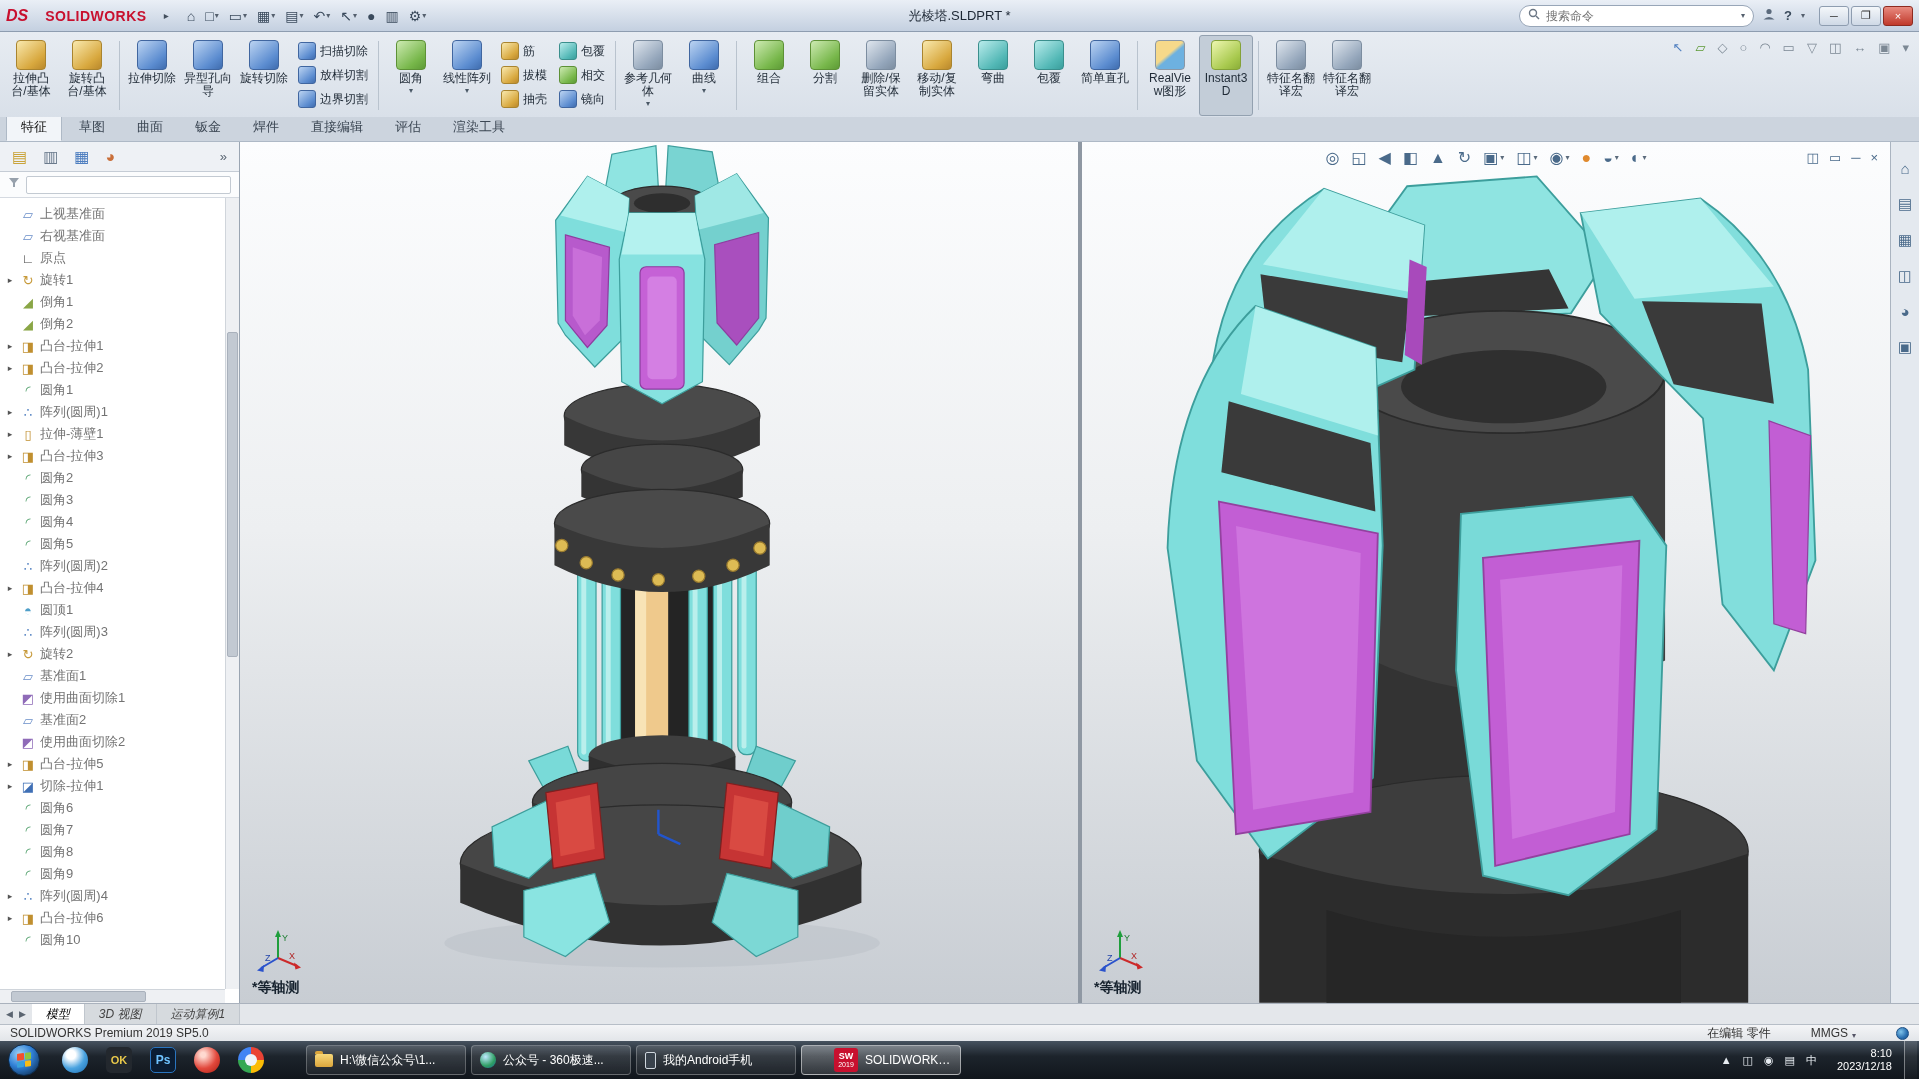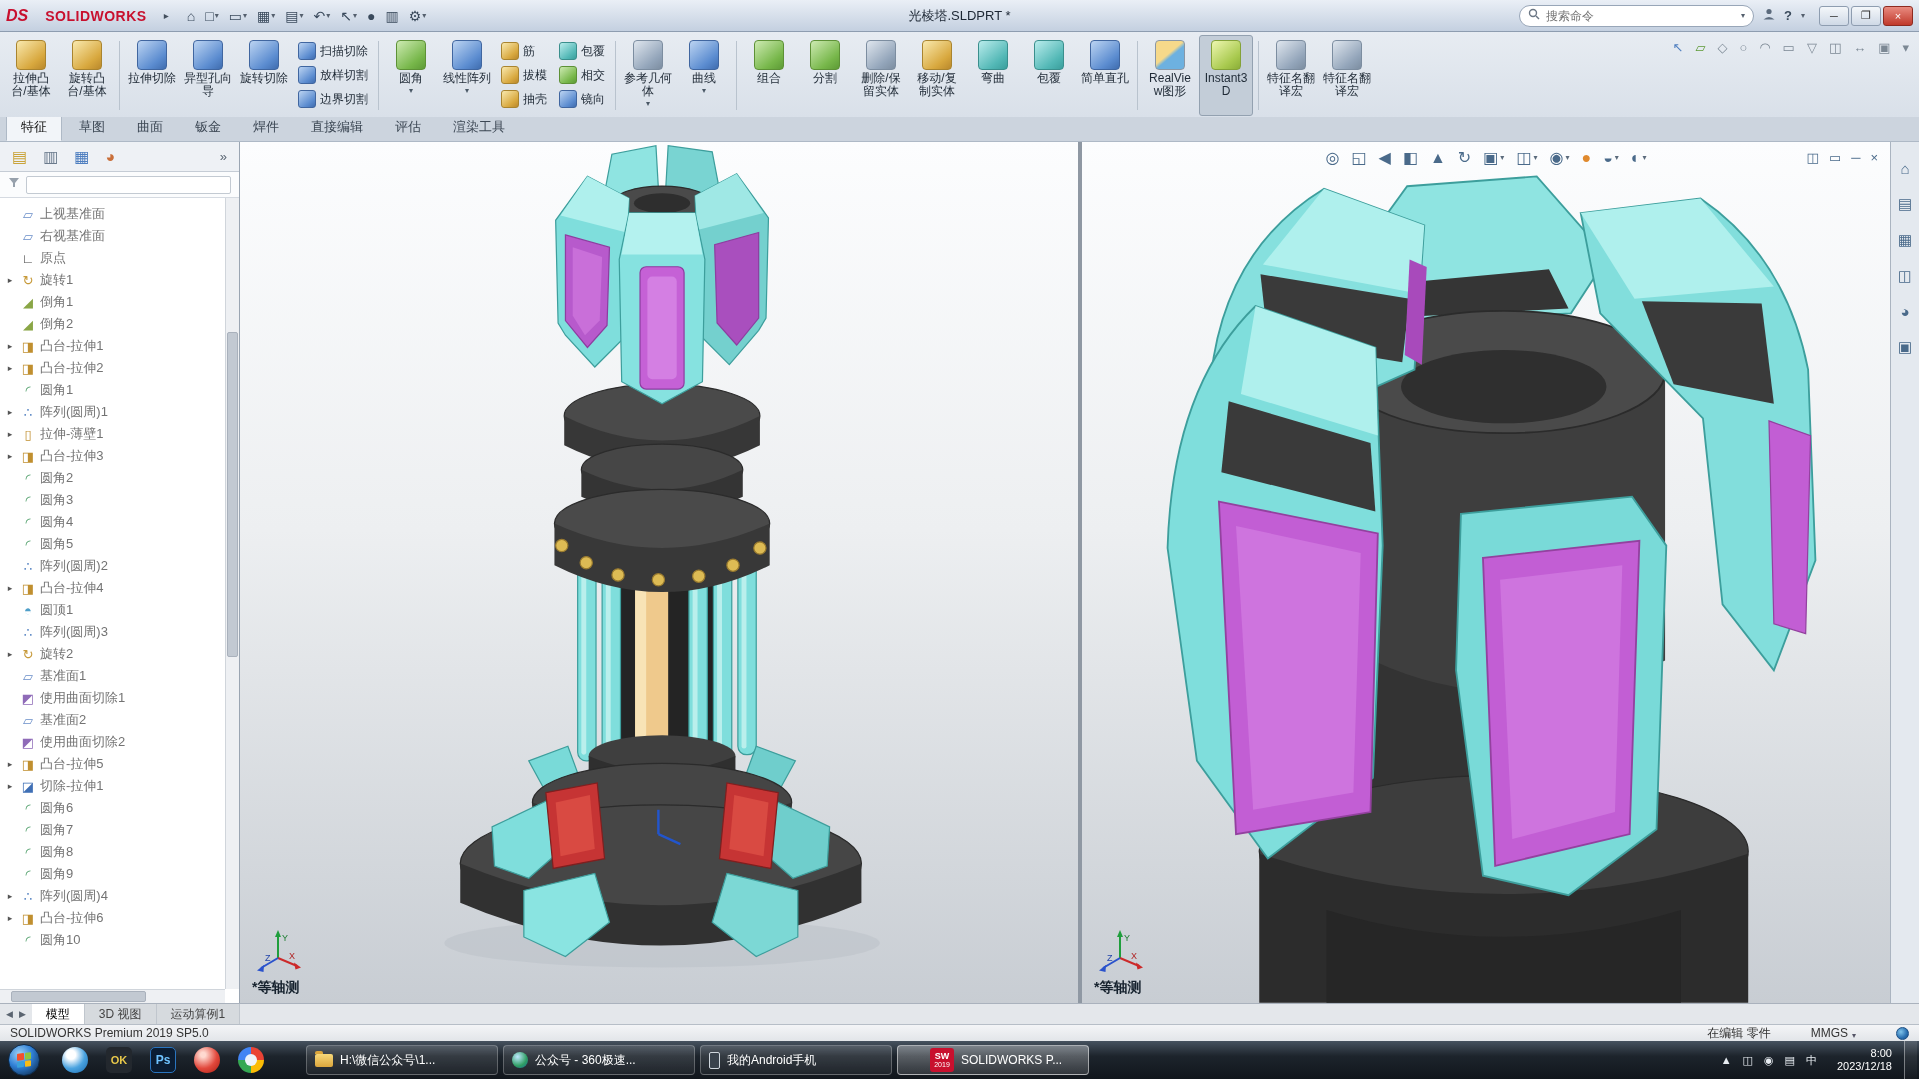--- a/index.html
+++ b/index.html
@@ -87,21 +87,21 @@
   .headsup{position:absolute;top:6px;left:50%;transform:translateX(-50%);display:flex;align-items:center;gap:12px;color:#4a6a8a;font-size:16px;}
   .hu-item{display:flex;align-items:center;gap:2px;}
   .hu-arrow{font-size:8px;color:#5b6b7c;}
   .pane-controls{position:absolute;top:8px;right:12px;display:flex;gap:10px;color:#4a6a8a;font-size:13px;}
 
   .task-strip{width:29px;flex:0 0 auto;background:#e4e9ef;border-left:1px solid #aab4c0;display:flex;flex-direction:column;align-items:center;padding-top:18px;gap:18px;color:#4a6a8a;font-size:15px;}
 
   
   .model-tabs{height:21px;background:#e4e7eb;border-top:1px solid #aab2bd;display:flex;align-items:stretch;font-size:12px;flex:0 0 auto;}
   .mt-nav{display:flex;align-items:center;padding:0 6px;gap:6px;color:#5a6470;font-size:9px;}
-  .mt-tab{display:flex;align-items:center;padding:0 14px;border-right:1px solid #c0c6cd;background:#d6dade;color:#444;}
+  .mt-tab{display:flex;align-items:center;padding:0 14px;border-right:1px solid #c0c6cd;background:#d6dade;color:#444;font-style:italic;}
   .mt-tab.active{background:#fff;color:#000;}
 
   
   .statusbar{height:17px;background:linear-gradient(#f4f5f7,#e2e5e9);border-top:1px solid #b7bec7;display:flex;align-items:center;padding:0 10px;font-size:12px;color:#333;flex:0 0 auto;}
   .sb-right{margin-left:auto;display:flex;align-items:center;gap:40px;}
   .sb-units{display:flex;align-items:flex-end;gap:4px;}
   .sb-caret{font-size:8px;color:#556;}
   .sb-globe{width:13px;height:13px;border-radius:50%;background:radial-gradient(circle at 35% 35%,#7fc3ea,#2a6fb0 60%,#1c4f85);border:1px solid #1c4f85;}
 
   
@@ -113,21 +113,21 @@
   .flag i:nth-child(3){background:#3aa0da;}.flag i:nth-child(4){background:#fbbc12;}
   .quick{display:flex;align-items:center;gap:14px;padding:0 8px;}
   .q-item{width:30px;height:30px;display:flex;align-items:center;justify-content:center;border-radius:4px;}
   .orb-blue{width:26px;height:26px;border-radius:50%;background:radial-gradient(circle at 35% 30%,#fff 18%,#4aa3e0 55%,#1a6ab0);display:block;}
   .sq-dark{width:26px;height:26px;border-radius:5px;background:#23282e;color:#e8c84a;font-size:11px;font-weight:bold;display:flex;align-items:center;justify-content:center;}
   .sq-ps{width:26px;height:26px;border-radius:5px;background:#0b1d33;color:#6fc3ff;border:1px solid #2a75c0;font-size:12px;font-weight:bold;display:flex;align-items:center;justify-content:center;}
   .orb-red{width:26px;height:26px;border-radius:50%;background:radial-gradient(circle at 35% 30%,#ffd9d0 10%,#e2483c 55%,#a81e12);display:block;}
   .orb-multi{width:26px;height:26px;border-radius:50%;background:conic-gradient(#ea4335 0 25%,#fbbc05 25% 50%,#34a853 50% 75%,#4285f4 75% 100%);position:relative;display:block;}
   .orb-multi::after{content:"";position:absolute;inset:7px;border-radius:50%;background:#eef4fb;}
   .tb-windows{display:flex;gap:5px;margin-left:26px;}
-  .tb-window{display:flex;align-items:center;gap:7px;height:30px;width:192px;padding:0 8px;border:1px solid rgba(255,255,255,.25);border-radius:4px;background:linear-gradient(rgba(255,255,255,.14),rgba(255,255,255,.05));color:#fff;font-size:12px;}
+  .tb-window{display:flex;align-items:center;gap:7px;height:30px;width:160px;padding:0 8px;border:1px solid rgba(255,255,255,.25);border-radius:4px;background:linear-gradient(rgba(255,255,255,.14),rgba(255,255,255,.05));color:#fff;font-size:12px;}
   .tb-window.active{background:linear-gradient(rgba(255,255,255,.34),rgba(255,255,255,.13));border-color:rgba(255,255,255,.5);padding-left:32px;}
   .tb-window .lbl{white-space:nowrap;overflow:hidden;text-overflow:ellipsis;}
   .ic-folder{width:18px;height:13px;background:linear-gradient(#f7d879,#dca63c);border-radius:2px 2px 2px 2px;position:relative;flex:0 0 auto;}
   .ic-folder::before{content:"";position:absolute;top:-3px;left:0;width:8px;height:3px;background:#dca63c;border-radius:2px 2px 0 0;}
   .ic-globe{width:16px;height:16px;border-radius:50%;background:radial-gradient(circle at 35% 30%,#bfe8ff,#2e9e62 60%,#1a6a9e);flex:0 0 auto;}
   .ic-phone{width:11px;height:17px;border:1px solid #cfd6dd;border-radius:2px;background:#39424c;flex:0 0 auto;}
   .ic-sw{width:24px;height:24px;background:#c8102e;border-radius:3px;color:#fff;display:flex;flex-direction:column;align-items:center;justify-content:center;font-size:9px;font-weight:bold;line-height:9px;flex:0 0 auto;}
   .ic-sw .sub{font-size:7px;font-weight:normal;line-height:7px;}
   .tray{margin-left:auto;display:flex;align-items:center;gap:11px;color:#e8edf2;font-size:11px;padding:0 8px;}
   .clock{text-align:right;color:#fff;font-size:11px;line-height:13px;padding:0 6px;}
@@ -862,19 +862,19 @@
         </div>
       </div>
     <div class="tray">
         <span class="tray-ic">▲</span>
         <span class="tray-ic">◫</span>
         <span class="tray-ic">◉</span>
         <span class="tray-ic">▤</span>
         <span class="tray-ic">中</span>
       </div>
     <div class="clock">
-      <div>8:00</div>
+      <div>8:10</div>
       <div>2023/12/18</div>
     </div>
     <div class="show-desktop"></div>
   </div>
 
 </div>
 
 </body></html>

